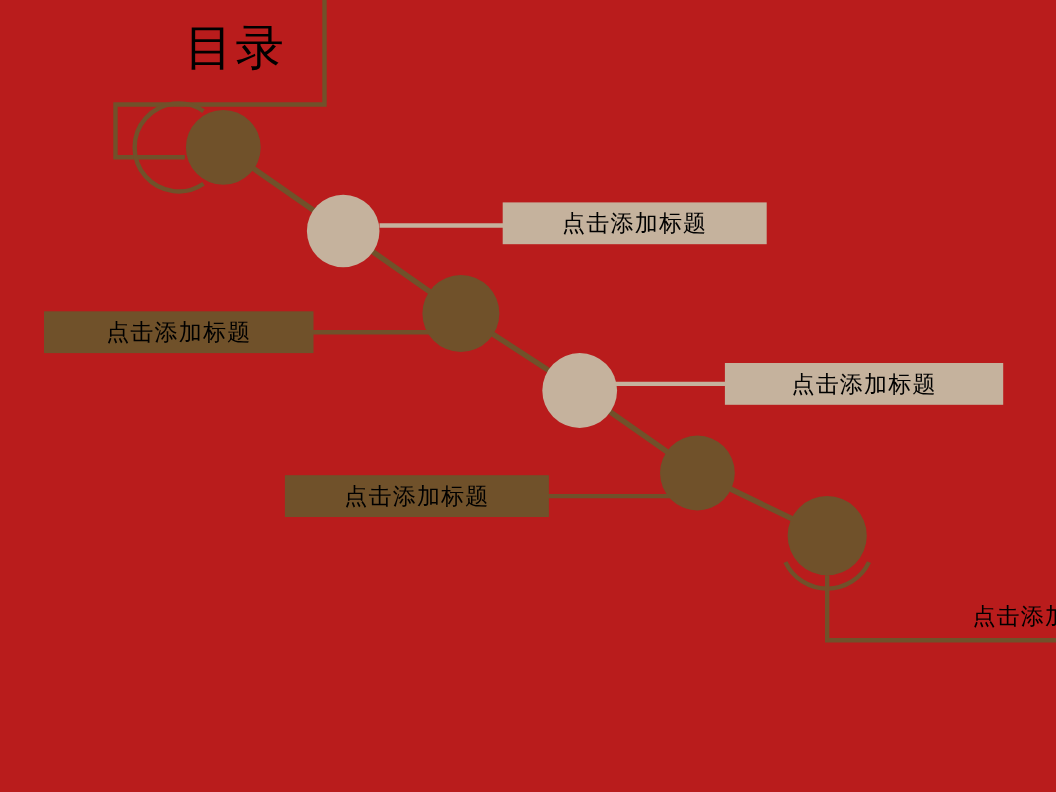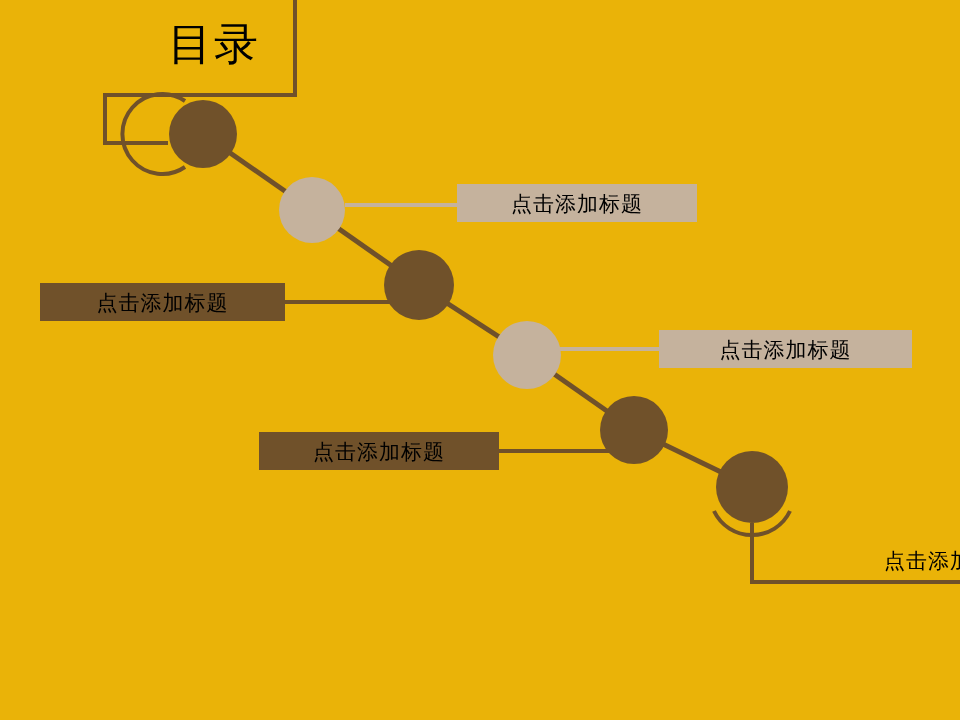--- a/index.html
+++ b/index.html
@@ -8,21 +8,21 @@
     padding: 0;
     background: #ffffff;
   }
   body {
     font-family: "Liberation Sans", "DejaVu Sans", sans-serif;
   }
   #slide {
     position: relative;
     width: 960px;
     height: 720px;
-    background: #eab308;
+    background: #b91c1c;
     overflow: hidden;
   }
   #slide-svg {
     position: absolute;
     left: 0;
     top: 0;
     width: 960px;
     height: 720px;
   }
   .layer-text {

